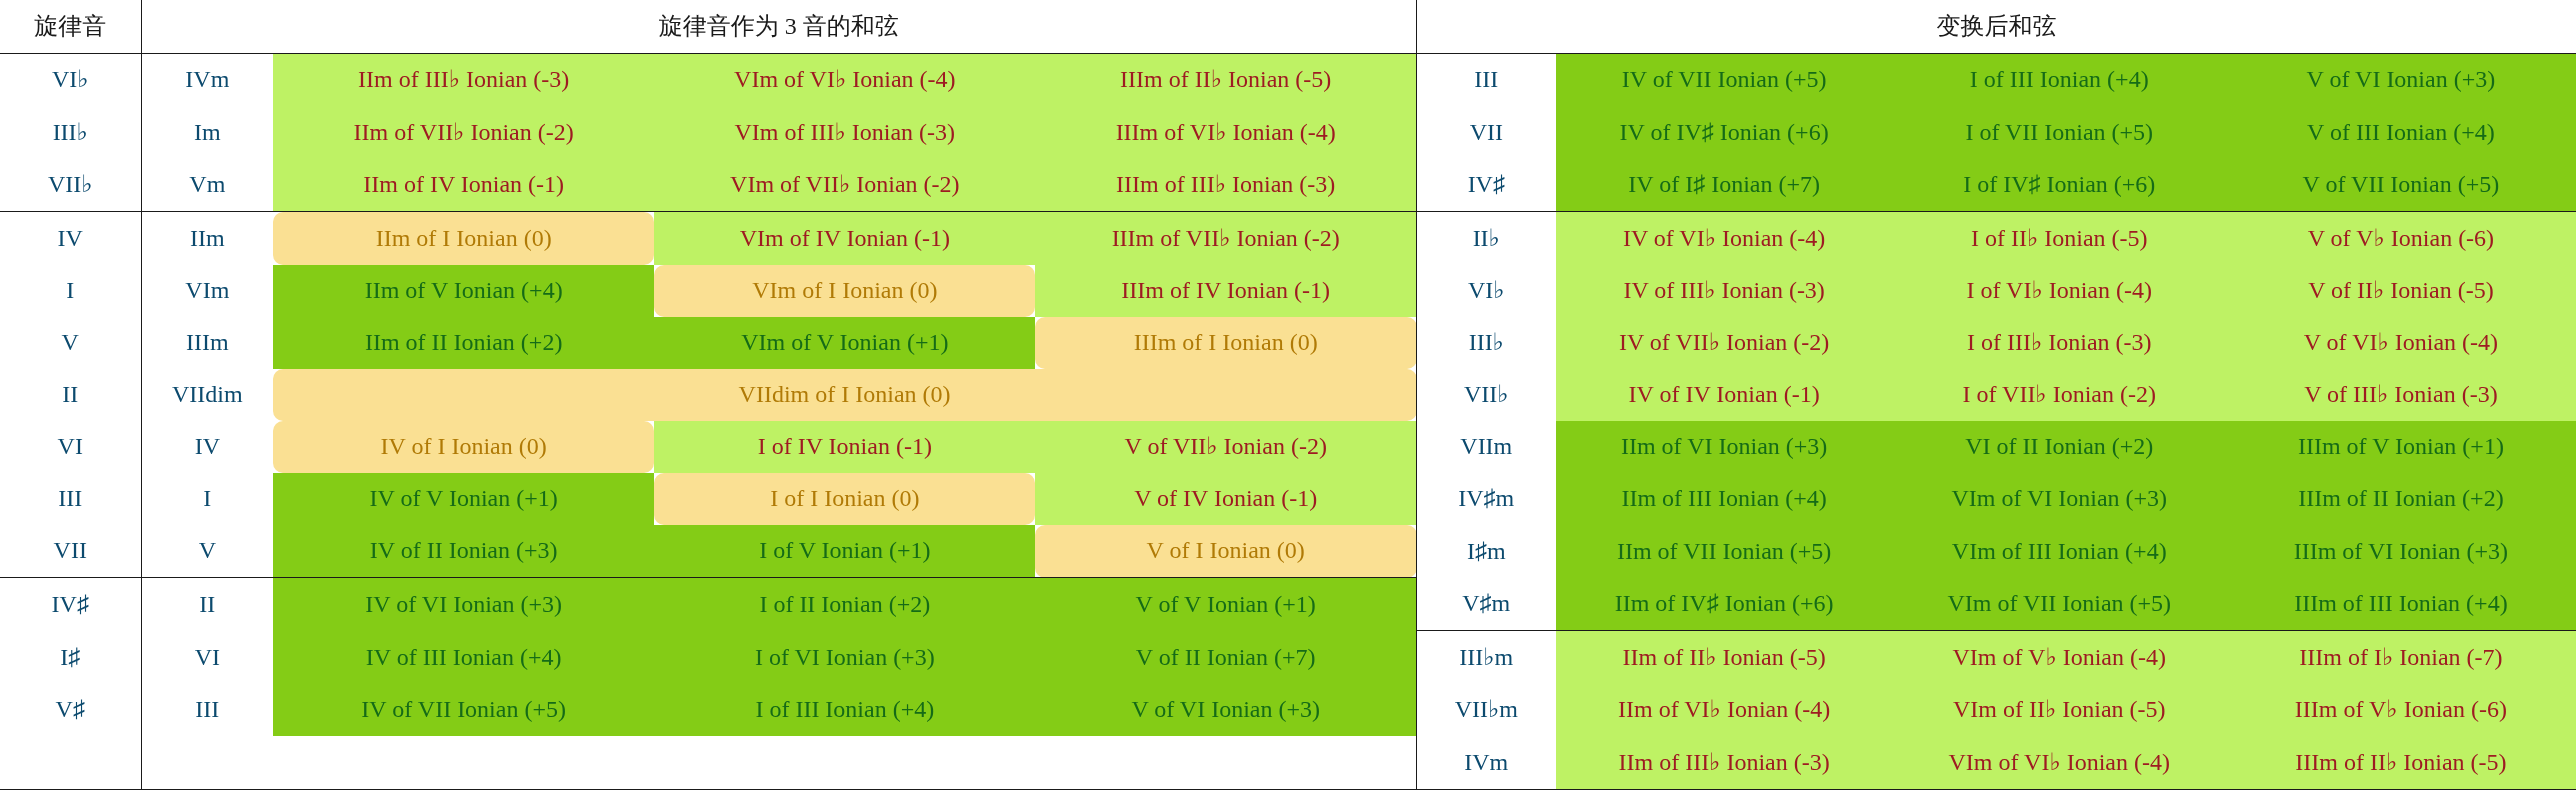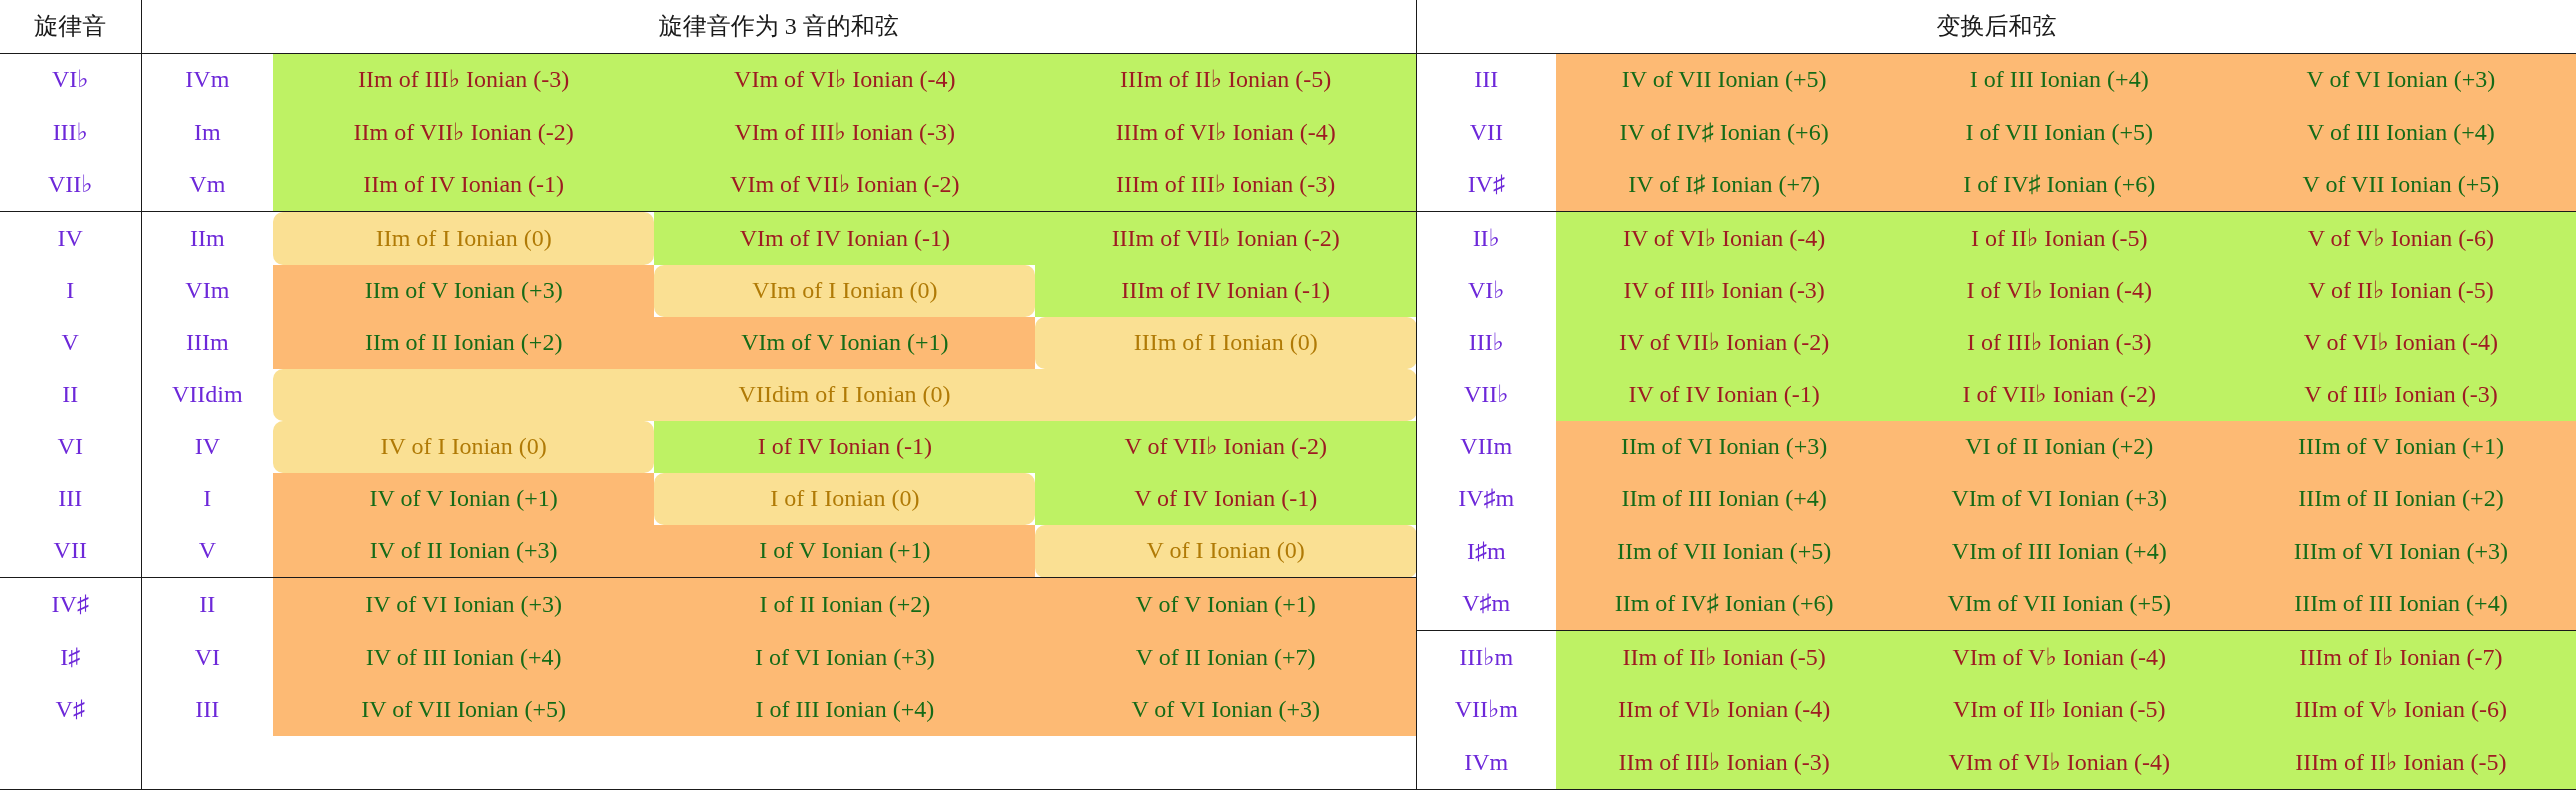--- a/index.html
+++ b/index.html
@@ -49,33 +49,33 @@
   col.c-r1    { width: 337px; }
   col.c-r2    { width: 333px; }
   col.c-r3    { width: 350px; }
   .rule-mid    { border-top: 1.5px solid #1a1a1a; }
   .rule-bottom { border-bottom: 2.2px solid #1a1a1a; }
 
   .vsep-left  { border-left: 1.5px solid #1a1a1a; }
 
   
   .fill-pink   { background: #bef264; color: #9e1b22; }
-  .fill-green  { background: #fdba74; color: #156b17; }
+  .fill-green  { background: #84cc16; color: #156b17; }
   .fill-yellow { background: #fae093; color: #b07a06; border-radius: 10px; }
   .fill-none   { background: #ffffff; color: #1a1a1a; }
 
   .hdr {
     font-size: 25px;
     color: #1a1a1a;
     background: #ffffff;
   }
 
   .melcell {
     background: #ffffff;
-    color: #6d28d9;
+    color: #0c4a6e;
     font-size: 25px;
   }
 </style>
 </head>
 <body>
 
 <div id="sheet">
   <table class="grid">
     <colgroup>
       <col class="c-mel">
@@ -134,21 +134,21 @@
           <td class="fill-pink rule-mid">VIm of IV Ionian (-1)</td>
           <td class="fill-pink rule-mid">IIIm of VII♭ Ionian (-2)</td>
           <td class="melcell vsep-left rule-mid">II♭</td>
           <td class="fill-pink rule-mid">IV of VI♭ Ionian (-4)</td>
           <td class="fill-pink rule-mid">I of II♭ Ionian (-5)</td>
           <td class="fill-pink rule-mid">V of V♭ Ionian (-6)</td>
         </tr>
         <tr>
           <td class="melcell">I</td>
           <td class="melcell vsep-left">VIm</td>
-          <td class="fill-green">IIm of V Ionian (+3)</td>
+          <td class="fill-green">IIm of V Ionian (+4)</td>
           <td class="fill-yellow">VIm of I Ionian (0)</td>
           <td class="fill-pink">IIIm of IV Ionian (-1)</td>
           <td class="melcell vsep-left">VI♭</td>
           <td class="fill-pink">IV of III♭ Ionian (-3)</td>
           <td class="fill-pink">I of VI♭ Ionian (-4)</td>
           <td class="fill-pink">V of II♭ Ionian (-5)</td>
         </tr>
         <tr>
           <td class="melcell">V</td>
           <td class="melcell vsep-left">IIIm</td>

